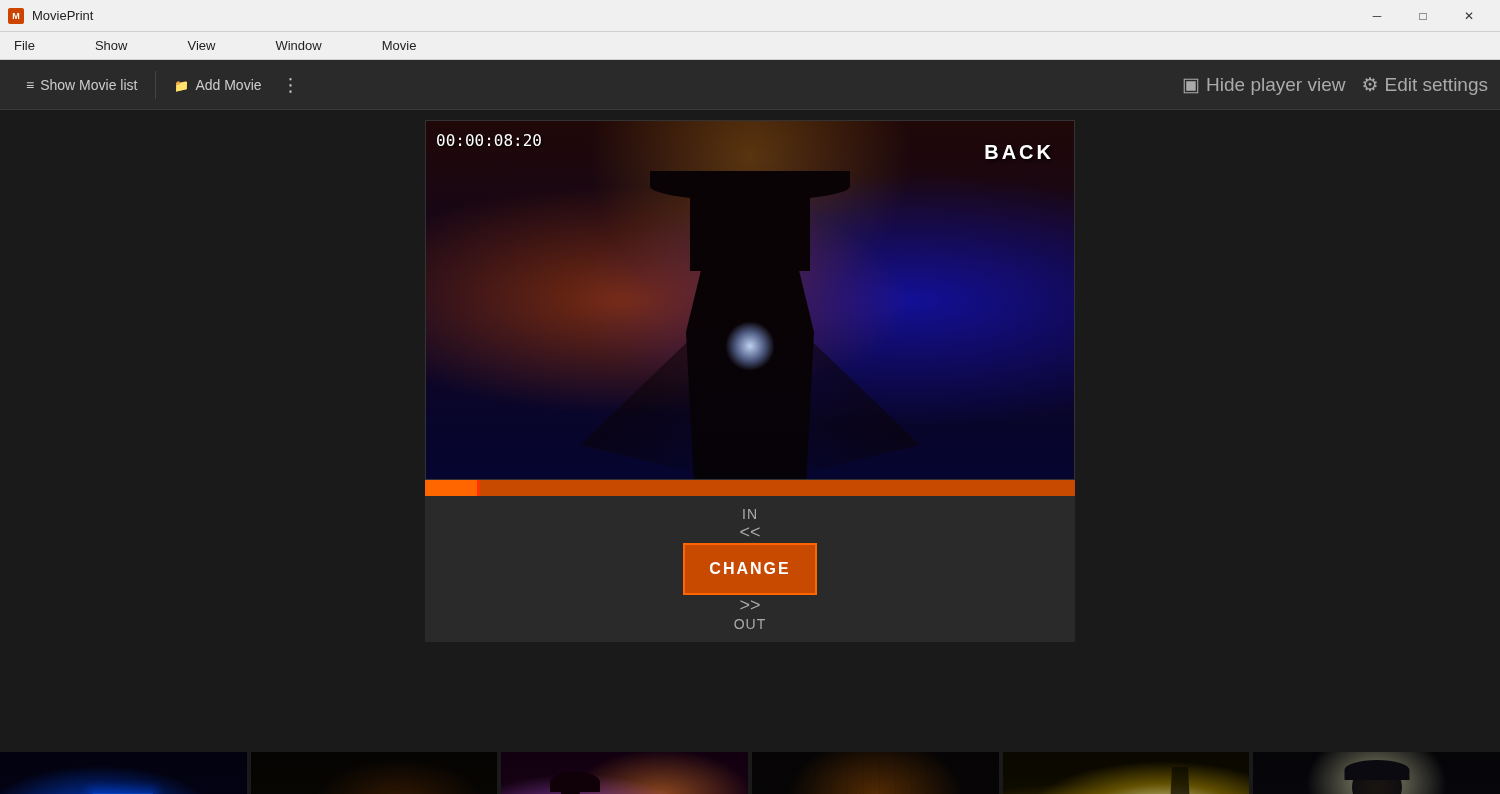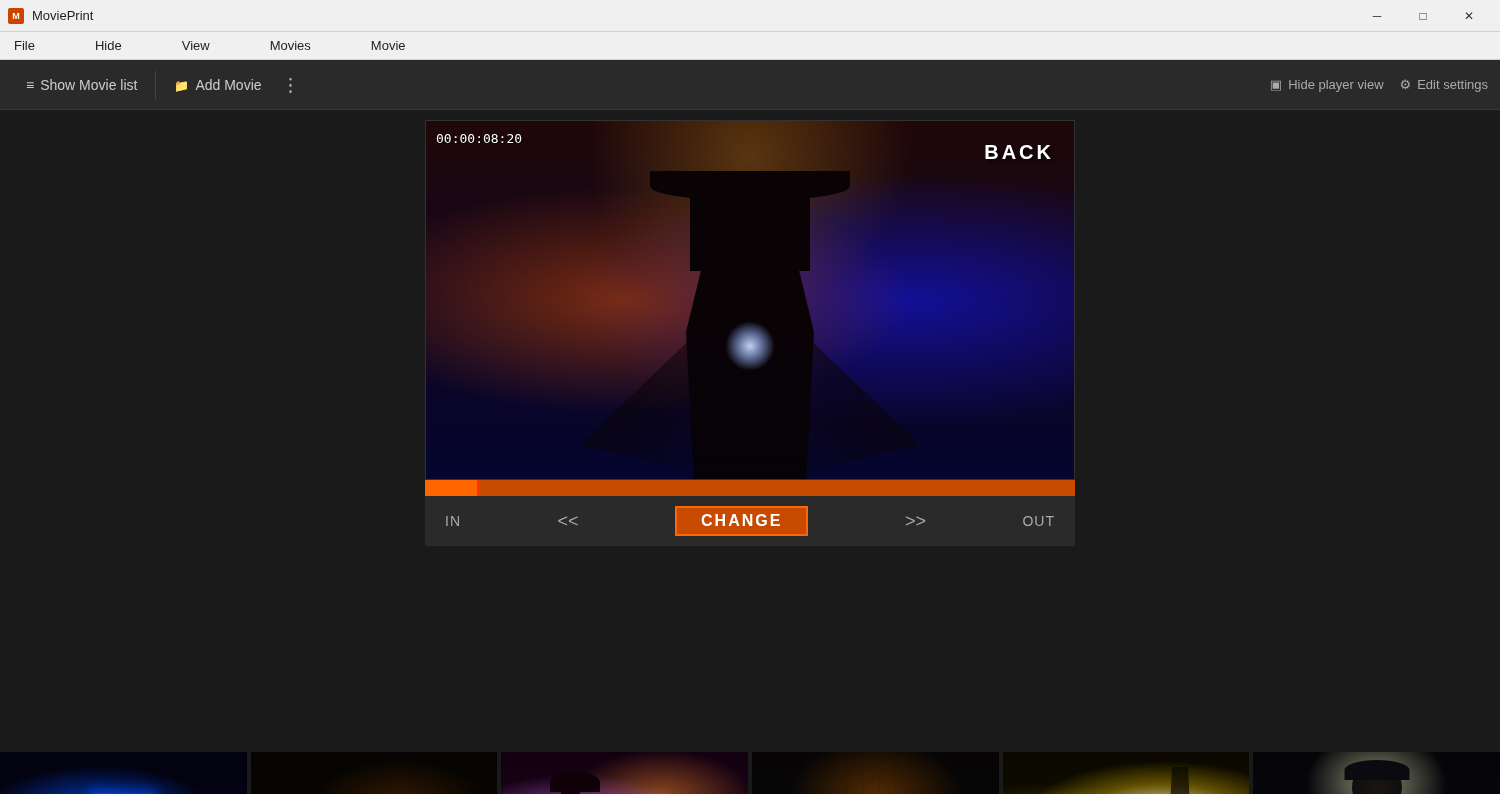--- a/index.html
+++ b/index.html
@@ -123,21 +123,21 @@
     .toolbar-right {
       display: flex;
       align-items: center;
       gap: 16px;
     }
     .toolbar-right-btn {
       display: flex;
       align-items: center;
       gap: 6px;
       color: #aaa;
-      font-size: 13px;
+      font-size: 19px;
       cursor: pointer;
       background: transparent;
       border: none;
     }
 
     
     .main-content {
       height: calc(794px - 32px - 28px - 50px - 50px);
       display: flex;
       flex-direction: column;
@@ -170,21 +170,21 @@
         radial-gradient(ellipse at 30% 50%, rgba(255, 80, 0, 0.4) 0%, transparent 50%),
         radial-gradient(ellipse at 70% 50%, rgba(0, 0, 200, 0.6) 0%, transparent 50%),
         radial-gradient(ellipse at 50% 20%, rgba(200, 100, 0, 0.3) 0%, transparent 40%);
     }
 
     .video-timestamp {
       position: absolute;
       top: 10px;
       left: 10px;
       color: white;
-      font-size: 13px;
+      font-size: 16px;
       font-family: monospace;
       text-shadow: 1px 1px 2px black;
     }
 
     .video-back-text {
       position: absolute;
       top: 20px;
       right: 20px;
       color: white;
       font-size: 20px;
@@ -219,34 +219,35 @@
     }
 
     
     .player-controls {
       width: 650px;
       display: flex;
       align-items: center;
       justify-content: space-between;
       padding: 10px 20px;
       background: #2a2a2a;
+      flex-direction: column;
     }
     .ctrl-label {
       font-size: 14px;
       color: #aaa;
       font-weight: 500;
       letter-spacing: 1px;
     }
     .ctrl-arrows {
       font-size: 18px;
       color: #aaa;
       cursor: pointer;
     }
     .ctrl-change-btn {
-      padding: 4px 24px;
+      padding: 15px 24px;
       background: #c84a00;
       color: white;
       font-size: 16px;
       font-weight: bold;
       letter-spacing: 2px;
       border: 2px solid #ff6600;
       cursor: pointer;
     }
 
     
@@ -340,23 +341,23 @@
   </div>
   <div class="title-bar-controls">
     <button class="title-bar-btn">─</button>
     <button class="title-bar-btn">□</button>
     <button class="title-bar-btn close">✕</button>
   </div>
 </div>
 
 <div class="menu-bar">
   <span class="menu-item">File</span>
-  <span class="menu-item">Hide</span>
+  <span class="menu-item">Show</span>
   <span class="menu-item">View</span>
-  <span class="menu-item">Movies</span>
+  <span class="menu-item">Window</span>
   <span class="menu-item">Movie</span>
 </div>
 
 <div class="toolbar">
   <div class="toolbar-left">
     <button class="toolbar-btn">
       <span class="icon-list"></span>
       <span>Show Movie list</span>
     </button>
     <div class="toolbar-separator"></div>

